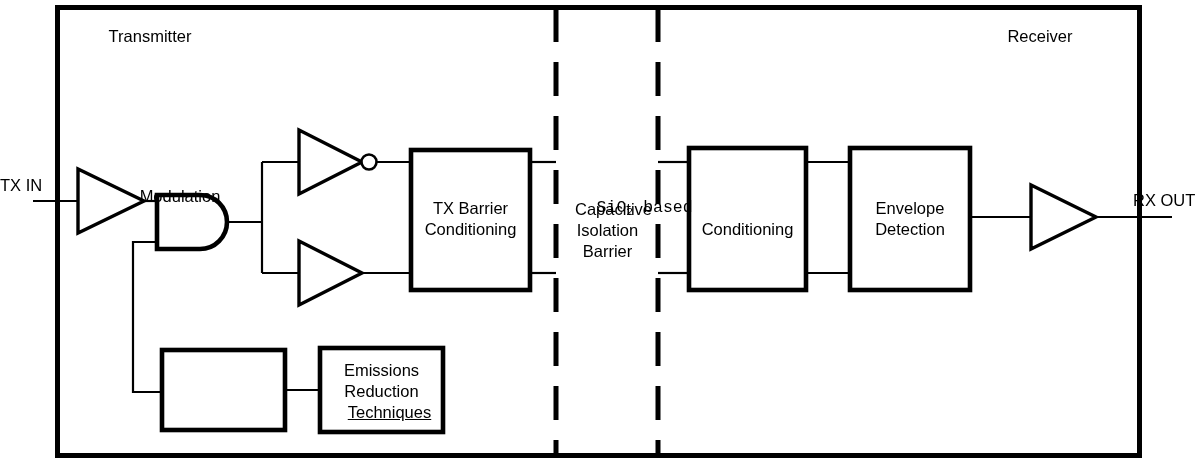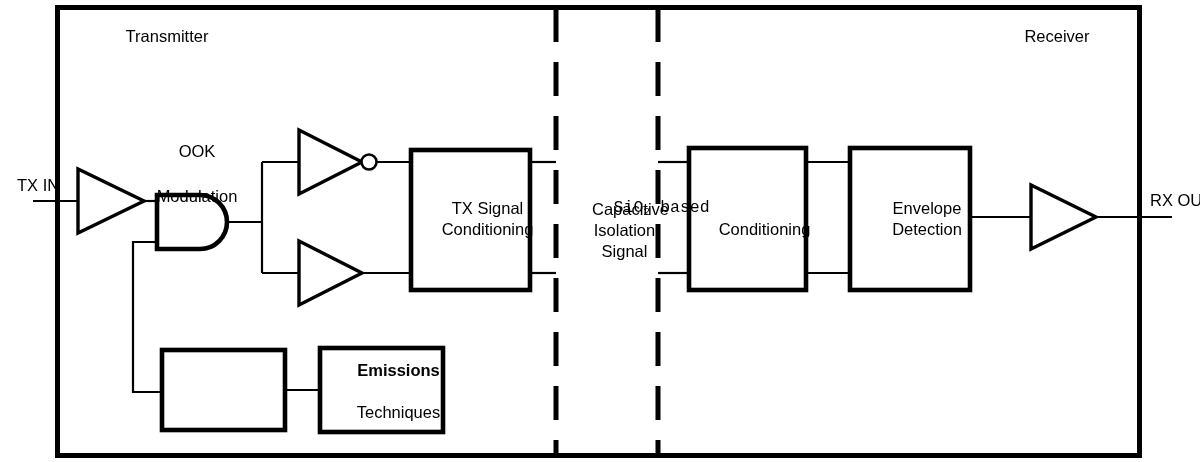--- a/index.html
+++ b/index.html
@@ -24,21 +24,20 @@
   }
   .lbl {
     position: absolute;
     color: #000000;
     font-family: "Liberation Sans", sans-serif;
     font-size: 16.5px;
     line-height: 20px;
     text-align: center;
     white-space: pre;
     pointer-events: none;
-    padding-left: 17px;
   }
   .section-label { font-size: 16.5px; }
   .io-label { font-size: 16.5px; }
   .sub { font-size: 11.5px; vertical-align: -0.28em; }
 </style>
 </head>
 <body>
 
 <div id="canvas">
 
@@ -102,35 +101,35 @@
   </svg>
 
   <div class="lbl section-label" style="left: 60px; top: 26px; width: 180px;">Transmitter</div>
 
   <div class="lbl section-label" style="left: 950px; top: 26px; width: 180px;">Receiver</div>
 
   <div class="lbl io-label" style="left: 0px; top: 175px; width: 62px; text-align: left;">TX IN</div>
 
   <div class="lbl io-label" style="left: 1133px; top: 190px; width: 70px; text-align: left;">RX OUT</div>
 
-  <div class="lbl" style="left: 110px; top: 141px; width: 140px;">OOK</div>
   <div class="lbl" style="left: 110px; top: 162px; width: 140px; margin-top: 24px;">Modulation</div>
 
-  <div class="lbl" style="left: 411px; top: 198px; width: 119px;">TX Signal</div>
+  <div class="lbl" style="left: 411px; top: 198px; width: 119px;">TX Barrier</div>
   <div class="lbl" style="left: 411px; top: 219px; width: 119px;">Conditioning</div>
 
   <div class="lbl" style="left: 689px; top: 219px; width: 117px;">Conditioning</div>
 
   <div class="lbl" style="left: 850px; top: 198px; width: 120px;">Envelope</div>
   <div class="lbl" style="left: 850px; top: 219px; width: 120px;">Detection</div>
 
 
-  <div class="lbl" style="left: 320px; top: 360px; width: 123px; font-weight: bold;">Emissions</div>
-  <div class="lbl" style="left: 320px; top: 402px; width: 123px;">Techniques</div>
+  <div class="lbl" style="left: 320px; top: 360px; width: 123px;">Emissions</div>
+  <div class="lbl" style="left: 320px; top: 381px; width: 123px;">Reduction</div>
+  <div class="lbl" style="left: 328px; top: 402px; width: 123px; text-decoration: underline;">Techniques</div>
 
   <div class="lbl" style="left: 557px; top: 178px; width: 101px; font-family: Liberation Mono, monospace;">
     <span>SiO</span><span class="sub">2</span><span> based</span>
   </div>
   <div class="lbl" style="left: 563px; top: 199px; width: 101px;">Capacitive</div>
   <div class="lbl" style="left: 557px; top: 220px; width: 101px;">Isolation</div>
-  <div class="lbl" style="left: 557px; top: 241px; width: 101px;">Signal</div>
+  <div class="lbl" style="left: 557px; top: 241px; width: 101px;">Barrier</div>
 
 </div>
 
 </body></html>

